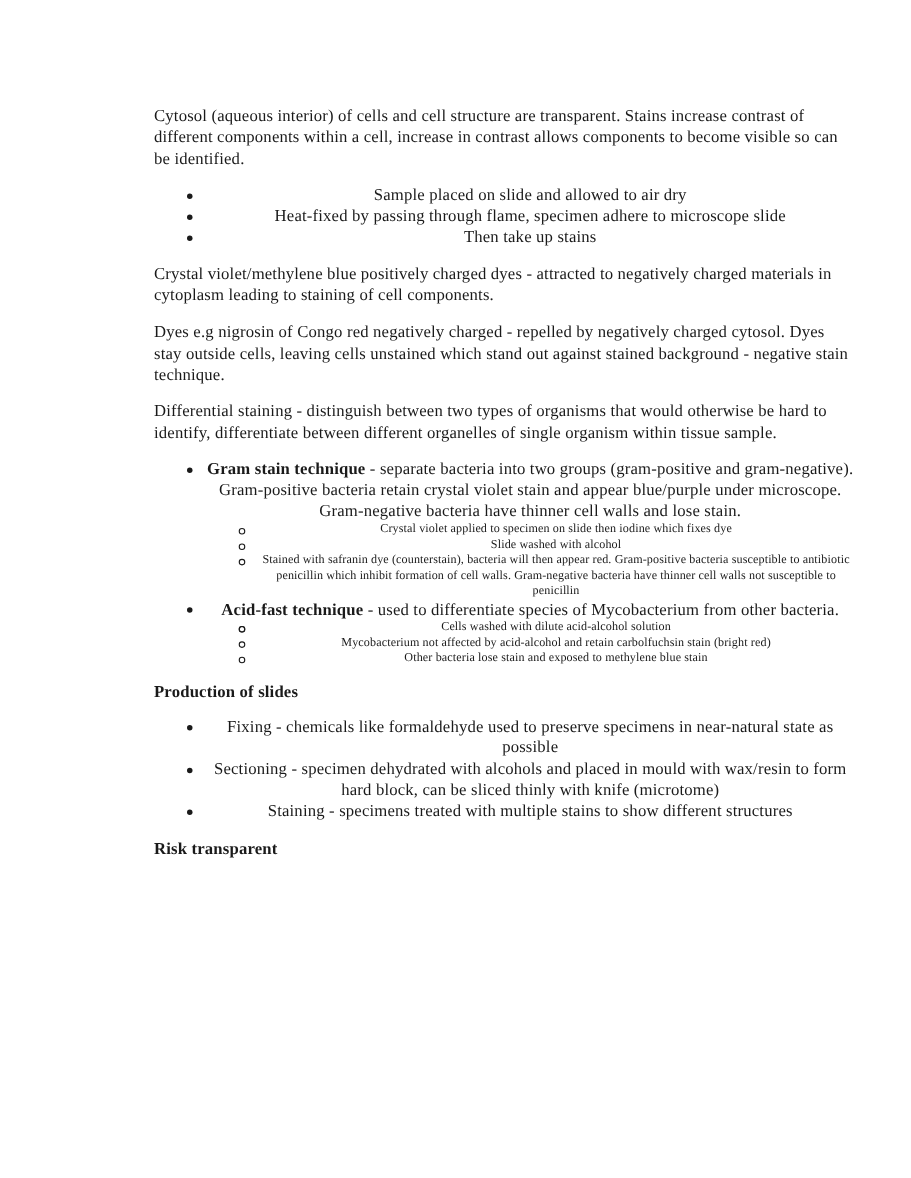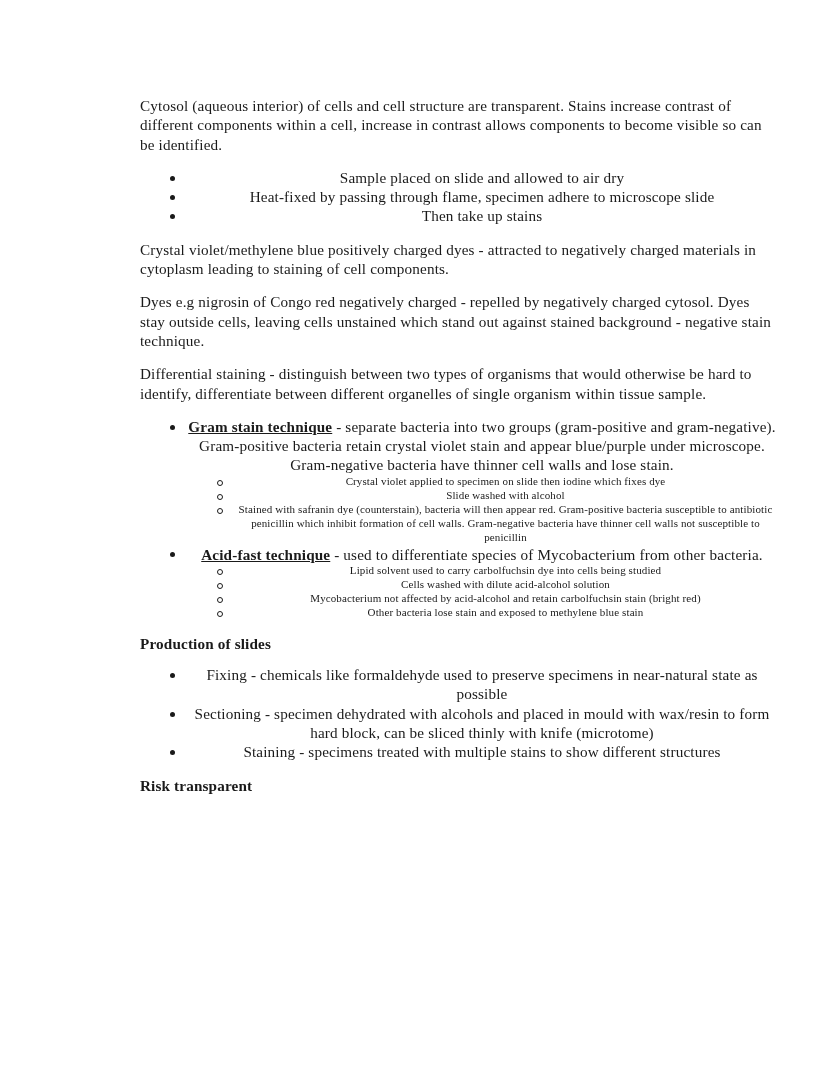--- a/index.html
+++ b/index.html
@@ -75,21 +75,21 @@
     position: absolute;
     left: -18px;
     top: 0.5em;
     width: 4px;
     height: 4px;
     border-radius: 50%;
     border: 1.2px solid #1a1a1a;
     background: transparent;
     box-sizing: content-box;
   }
-  .b { font-weight: bold; text-decoration: underline; }
+  .b { font-weight: bold; }
   .spaced-list { margin-bottom: 14px; }
 </style>
 </head>
 <body>
 
 <div class="page">
   <div class="content">
 
     <p class="para">Cytosol (aqueous interior) of cells and cell structure are transparent. Stains increase contrast of different components within a cell, increase in contrast allows components to become visible so can be identified.</p>
 
@@ -133,21 +133,20 @@
             <span>Stained with safranin dye (counterstain), bacteria will then appear red. Gram-positive bacteria susceptible to antibiotic penicillin which inhibit formation of cell walls. Gram-negative bacteria have thinner cell walls not susceptible to penicillin</span>
           </li>
         </ul>
       </li>
       <li>
         <span class="bullet1"></span>
         <span class="b">Acid-fast technique</span><span> - used to differentiate species of Mycobacterium from other bacteria.</span>
         <ul class="lvl2">
           <li>
             <span class="bullet2"></span>
-            <span>Lipid solvent used to carry carbolfuchsin dye into cells being studied</span>
           </li>
           <li>
             <span class="bullet2"></span>
             <span>Cells washed with dilute acid-alcohol solution</span>
           </li>
           <li>
             <span class="bullet2"></span>
             <span>Mycobacterium not affected by acid-alcohol and retain carbolfuchsin stain (bright red)</span>
           </li>
           <li>

